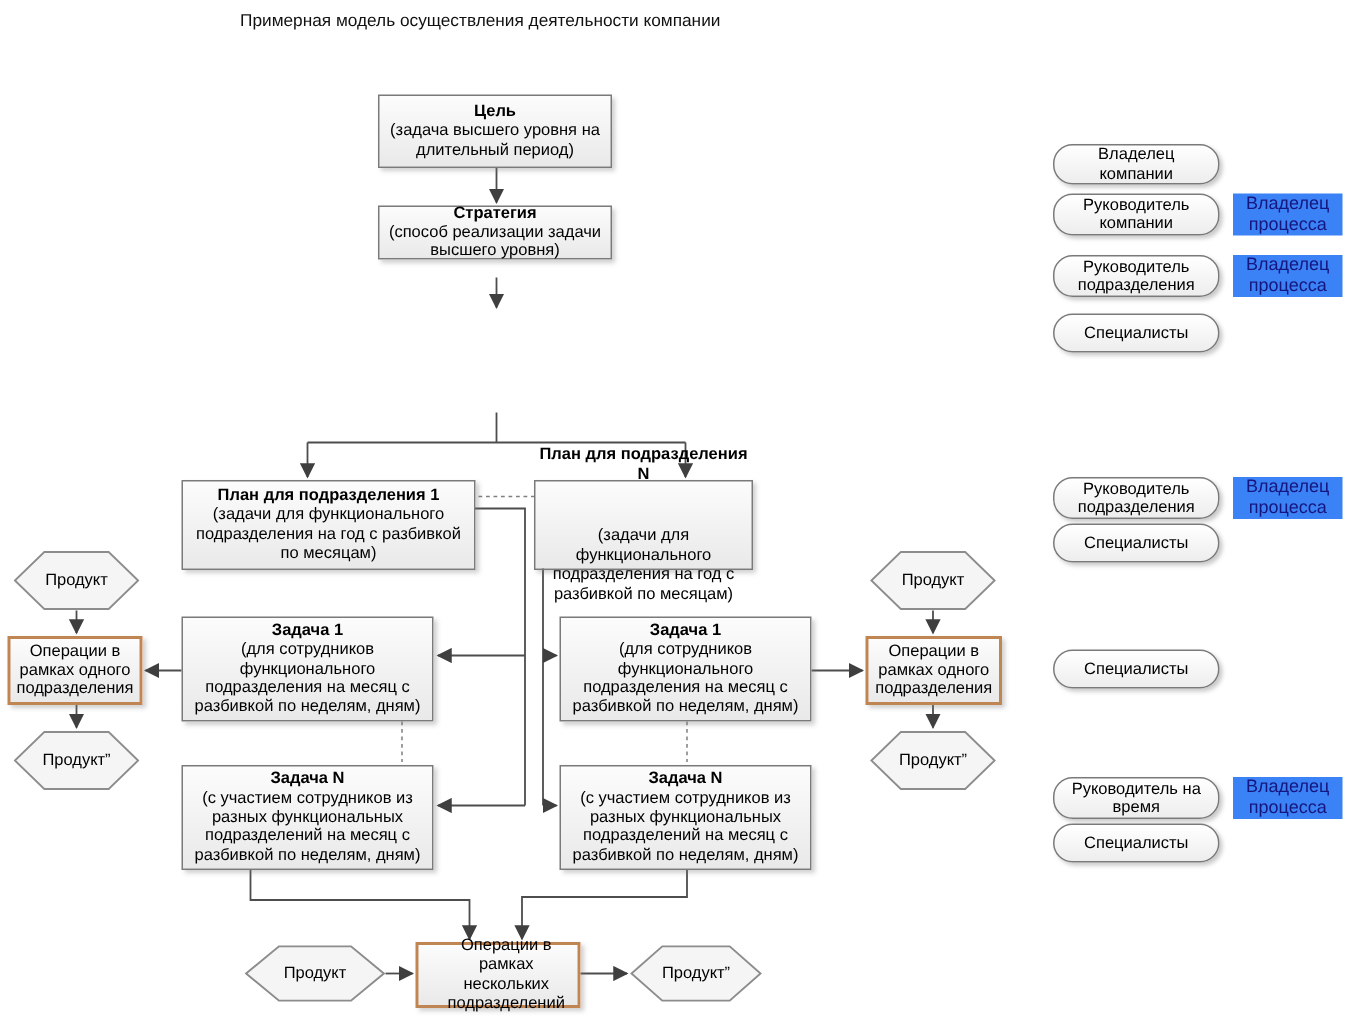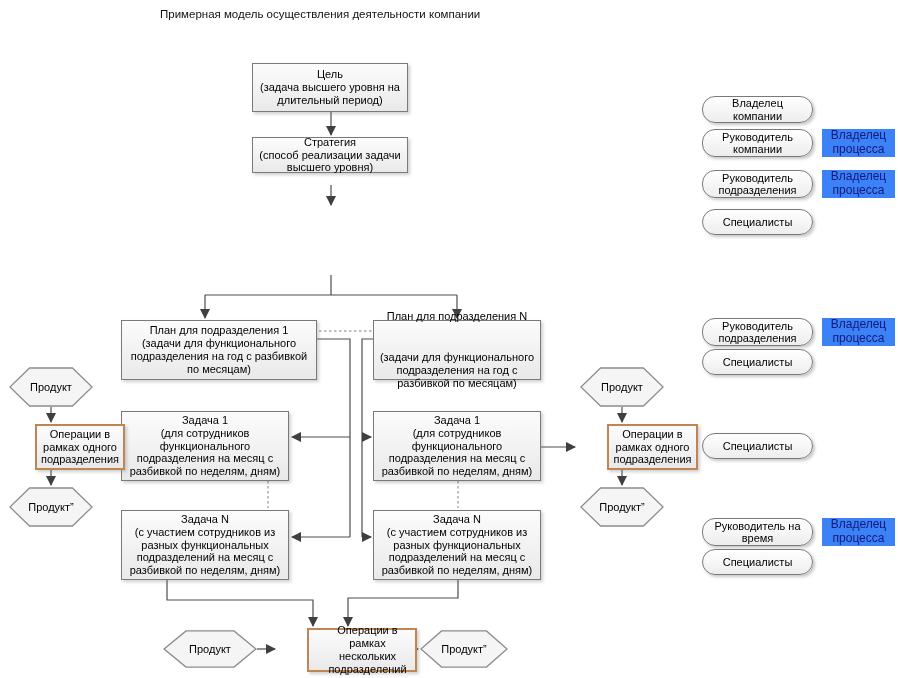--- a/index.html
+++ b/index.html
@@ -2,22 +2,22 @@
 <html><head>
 <meta charset="utf-8">
 <style>
   html,body{margin:0;padding:0;background:#ffffff;}
   #stage{position:relative;width:898px;height:678px;background:#ffffff;overflow:hidden;
          font-family:"Liberation Sans", sans-serif;color:#000;}
   .lbl{position:absolute;font-size:11.5px;color:#111;}
   .box{position:absolute;border:1px solid #7a7a7a;background:linear-gradient(180deg,#fcfcfc 0%,#e9e9e9 100%);
        box-shadow:2px 2px 3px rgba(120,120,120,.35);display:flex;flex-direction:column;justify-content:center;
        text-align:center;font-size:11px;line-height:1.18;padding:1px 2px;box-sizing:border-box;}
-  .box .t{font-weight:normal;}
-  .ops{border:2px solid #bf8654;margin-left:30px;}
+  .box .t{font-weight:bold;}
+  .ops{border:2px solid #bf8654;}
   .hex{position:absolute;}
   .hex svg{position:absolute;left:0;top:0;width:100%;height:100%;}
   .hex polygon{fill:#f5f5f5;stroke:#8c8c8c;stroke-width:1.3;}
   .hex-label{position:relative;display:flex;align-items:center;justify-content:center;height:100%;
        font-size:11px;z-index:1;}
   .pill{position:absolute;left:702px;width:111px;border:1px solid #7a7a7a;border-radius:13px;
        background:linear-gradient(#ffffff,#ededed);box-shadow:2px 2px 3px rgba(120,120,120,.4);
        display:flex;align-items:center;justify-content:center;text-align:center;font-size:11px;
        line-height:1.12;box-sizing:border-box;padding:2px 5px;}
   .badge{position:absolute;left:822px;width:73px;background:#3b82f6;color:#16167f;display:flex;
@@ -76,21 +76,21 @@
   <div class="box" style="left:252px;top:137px;width:156px;height:36px;">
     <div class="t">Стратегия</div>
     <div>(способ реализации задачи высшего уровня)</div>
   </div>
 
 
   <div class="box" style="left:121px;top:320px;width:196px;height:60px;">
     <div class="t">План для подразделения 1</div>
     <div>(задачи для функционального подразделения на год с разбивкой по месяцам)</div>
   </div>
-  <div class="box" style="left:373px;top:320px;width:168px;height:60px;gap:28px;">
+  <div class="box" style="left:356px;top:320px;width:146px;height:60px;gap:28px;">
     <div class="t">План для подразделения N</div>
     <div>(задачи для функционального подразделения на год с разбивкой по месяцам)</div>
   </div>
 
   <div class="box" style="left:121px;top:411px;width:168px;height:70px;">
     <div class="t">Задача 1</div>
     <div>(для сотрудников функционального подразделения на месяц с разбивкой по неделям, дням)</div>
   </div>
   <div class="box" style="left:121px;top:510px;width:168px;height:70px;">
     <div class="t">Задача N</div>

